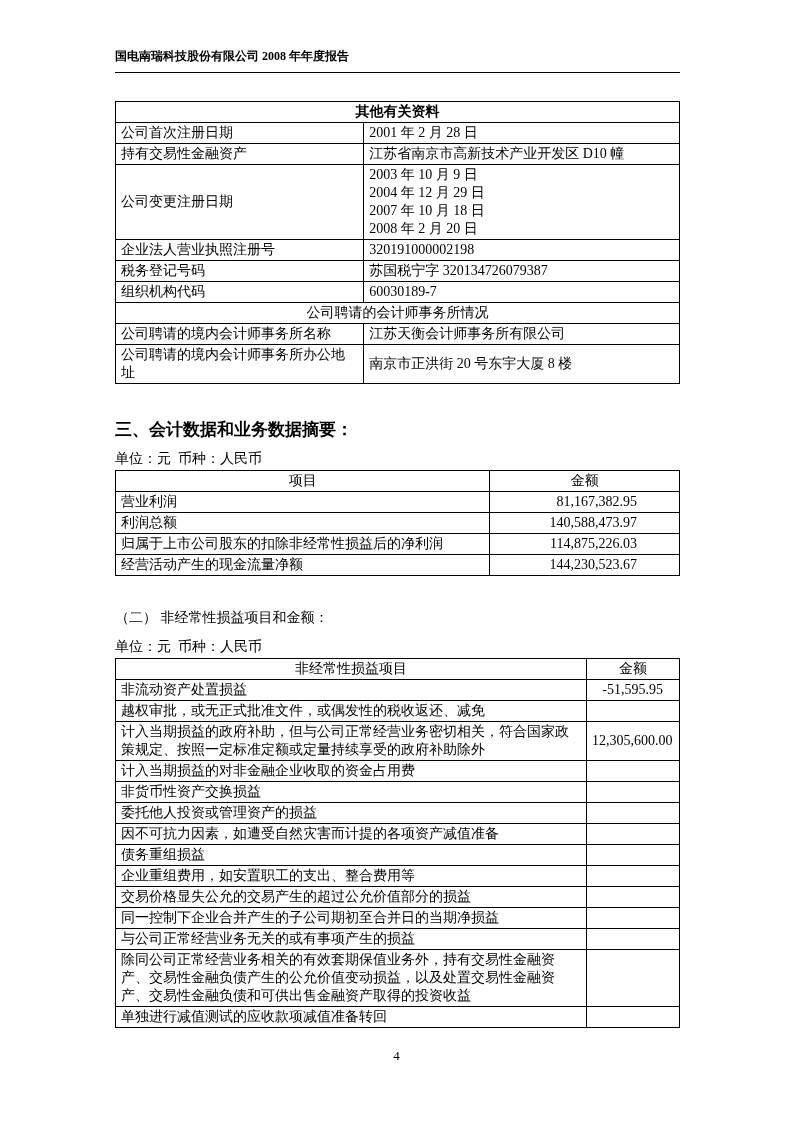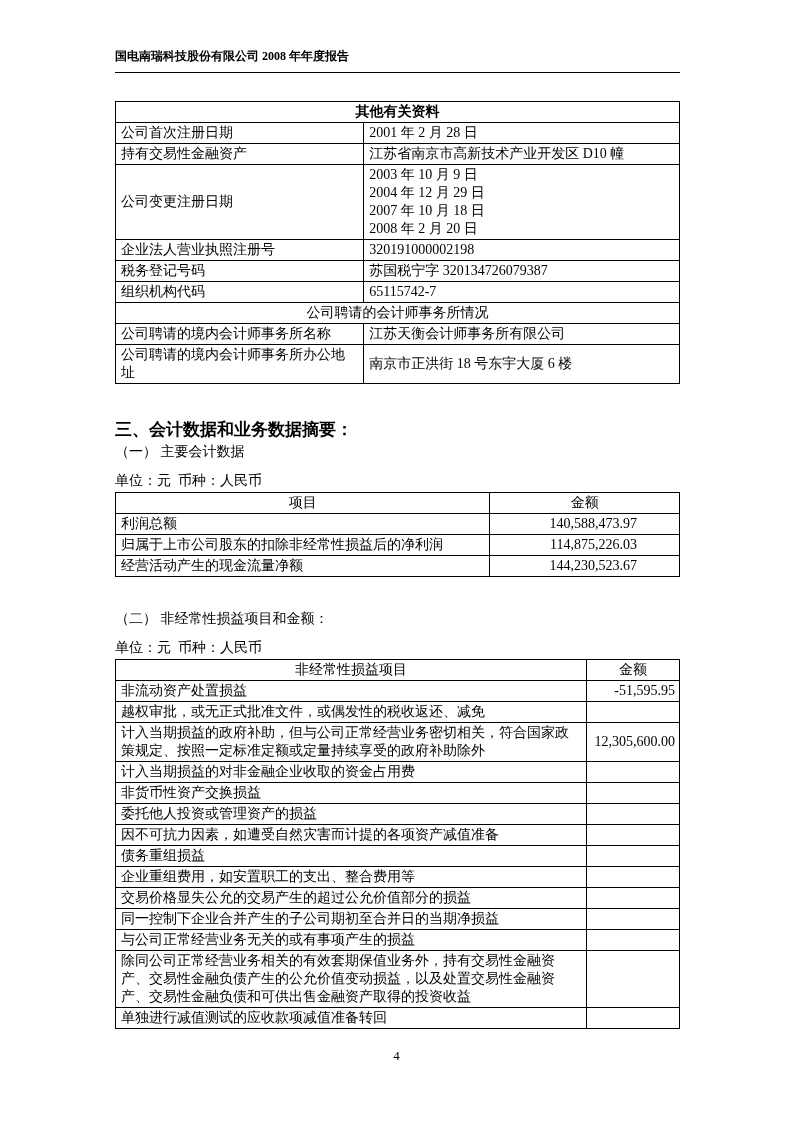--- a/index.html
+++ b/index.html
@@ -24,21 +24,21 @@
   }
   .center { text-align:center; }
   .bold { font-weight:bold; }
   .preline { white-space:pre-line; }
   .t1 { margin-top:28px; }
   .sec-heading { margin-top:36px; font-weight:bold; font-size:17px; line-height:19px; }
   .sub-heading { margin-top:3px; line-height:19px; }
   .unit-note { margin-top:10px; margin-bottom:2px; text-align:left; white-space:pre; line-height:19px;font-family:Liberation Serif, serif; }
   .t2 td.amt2 { text-align:right; padding-right:42px; white-space:nowrap; }
   .sub-heading2 { margin-top:32px; line-height:19px; }
-  .t3 td.amt3 { text-align:right; padding-right:4px; white-space:nowrap; }
+  .t3 td.amt3 { text-align:right; padding-right:16px; white-space:nowrap; }
   .page-footer {
     position:absolute; bottom:58px; left:0; width:100%;
     text-align:center; font-size:13px;
   }
 </style>
 </head>
 <body>
 
 <div class="page">
 
@@ -73,51 +73,54 @@
       <tr>
         <td>企业法人营业执照注册号</td>
         <td>320191000002198</td>
       </tr>
       <tr>
         <td>税务登记号码</td>
         <td>苏国税宁字 320134726079387</td>
       </tr>
       <tr>
         <td>组织机构代码</td>
-        <td>65115742-7</td>
+        <td>60030189-7</td>
       </tr>
       <tr>
         <td colspan="2" class="center">公司聘请的会计师事务所情况</td>
       </tr>
       <tr>
         <td>公司聘请的境内会计师事务所名称</td>
         <td>江苏天衡会计师事务所有限公司</td>
       </tr>
       <tr>
         <td>公司聘请的境内会计师事务所办公地址</td>
-        <td>南京市正洪街 18 号东宇大厦 6 楼</td>
+        <td>南京市正洪街 20 号东宇大厦 8 楼</td>
       </tr>
     </tbody>
   </table>
 
   <div class="sec-heading">三、会计数据和业务数据摘要：</div>
-  <div class="sub-heading">（一） 主要会计数据</div>
   <div class="unit-note">单位：元  币种：人民币</div>
 
   <table class="tbl t2">
     <colgroup>
         <col style="width:66.4%">
         <col>
       </colgroup>
     <tbody>
       <tr>
         <td class="center">项目</td>
         <td class="center">金额</td>
       </tr>
       <tr>
+        <td>营业利润</td>
+        <td class="amt2">81,167,382.95</td>
+      </tr>
+      <tr>
         <td>利润总额</td>
         <td class="amt2">140,588,473.97</td>
       </tr>
       <tr>
         <td>归属于上市公司股东的扣除非经常性损益后的净利润</td>
         <td class="amt2">114,875,226.03</td>
       </tr>
       <tr>
         <td>经营活动产生的现金流量净额</td>
         <td class="amt2">144,230,523.67</td>

